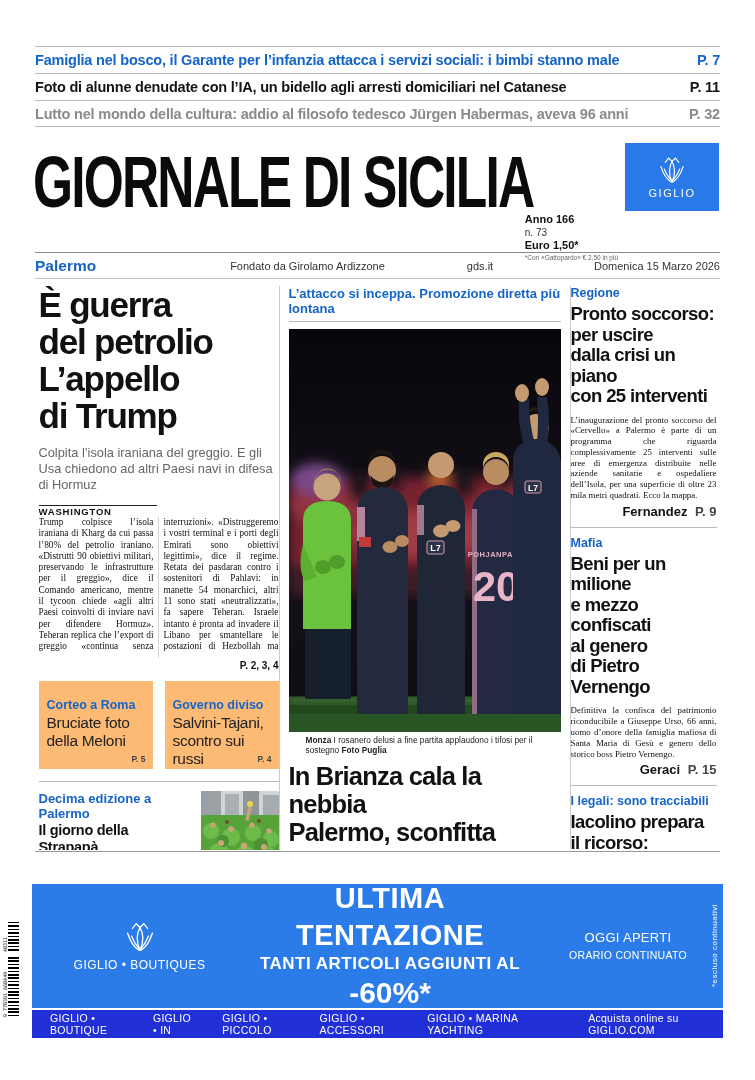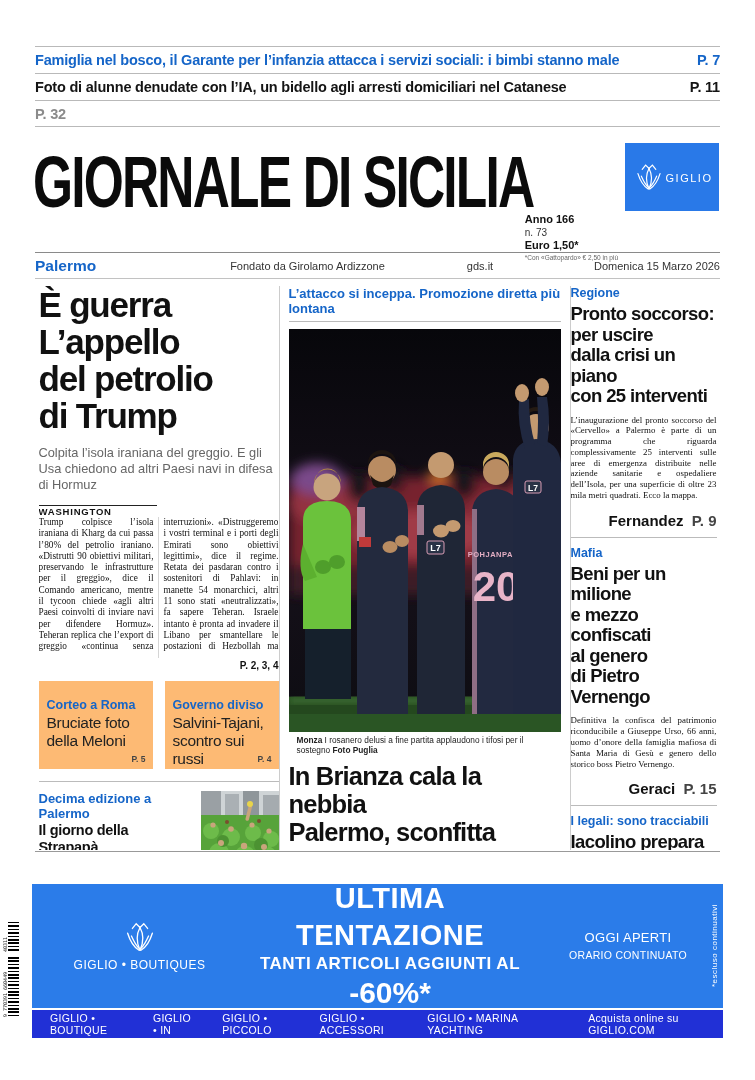--- a/index.html
+++ b/index.html
@@ -15,21 +15,21 @@
   #topstrip{left:35px;right:35px;top:46px}
   .tsrow{display:flex;justify-content:space-between;align-items:center;
     height:27px;border-top:1px solid #b9b9b9;font-size:14.5px;font-weight:bold;letter-spacing:-.2px}
   .tsrow:last-child{border-bottom:1px solid #b9b9b9}
   .ts-blue{color:var(--accent-blue)} .ts-black{color:#141414} .ts-gray{color:var(--muted-gray)}
 
   
   #mast-title{left:33px;top:140px;font-size:56px;font-weight:900;letter-spacing:-2px;
     transform:scale(.92,1.28);transform-origin:left top;white-space:nowrap;color:#0b0b0b}
   #giglio-box{left:625px;top:143px;width:94px;height:68px;background:var(--giglio-blue);
-    display:flex;align-items:center;justify-content:center;color:#fff}
+    display:flex;flex-direction:column;align-items:center;justify-content:center;color:#fff}
   #giglio-box .glabel{font-size:11px;letter-spacing:1.5px;margin-top:2px}
   #priceblock{right:137px;top:213px;text-align:left;line-height:1.25}
   #priceblock .b{font-weight:bold;font-size:11px}
   #priceblock .n{font-size:10px;color:#333}
   #priceblock .note{font-size:6.5px;color:#666;margin-top:1px}
 
   
   #dateline{left:35px;right:35px;top:252px;height:27px;border-top:1px solid #8a8a8a;
     border-bottom:1px solid #c2c2c2;display:flex;align-items:center;font-size:11px;color:#333}
   #dateline .city{color:var(--accent-blue);font-weight:bold;font-size:15.5px;width:170px}
@@ -61,31 +61,31 @@
   .graybox .bp{position:absolute;right:7px;bottom:5px;font-size:8.5px;font-weight:bold;color:#444}
   #strapapa{border-top:1px solid #bbb;padding-top:9px;display:flex;gap:20px}
   #strapapa .stext{flex:1}
   #strapapa .sk{font-size:13px;margin-bottom:1px}
   #strapapa .st{font-size:14.5px;line-height:16.5px;font-weight:bold;letter-spacing:-.3px;margin-bottom:5px}
   #strapapa svg{flex:none}
 
   
   #sports-kicker{font-size:13px;padding-bottom:5px;border-bottom:1px solid #bbb;margin-bottom:7px}
   #sports-photo{display:block;width:272px;height:403px}
-  #sports-caption{font-size:8.3px;color:#222;margin:3px 8px 7px;line-height:10px}
+  #sports-caption{font-size:8.3px;color:#222;margin:3px 17px 7px;line-height:10px}
   #sports-caption .cb{font-weight:bold}
   #sports-headline{font-size:25.5px;line-height:28px;font-weight:bold;letter-spacing:-.8px;margin-bottom:7px}
 
   
   .rart{padding-bottom:8px;margin-bottom:8px;border-bottom:1px solid #bbb}
   .rart:last-child{border-bottom:none}
   .rk{font-size:12.5px;margin-bottom:4px}
   .rh{font-size:18.5px;line-height:20.5px;font-weight:bold;letter-spacing:-.6px;margin-bottom:8px}
   .rb{font-family:"Liberation Serif",serif;font-size:8.9px;line-height:10.8px;text-align:justify;hyphens:auto}
-  .rby{text-align:right;font-size:15px;margin-top:11px}
+  .rby{text-align:right;font-size:13px;margin-top:3px}
   .rby .nm{font-weight:bold}
   .rby .pg{font-weight:bold;color:#444;margin-left:4px}
 
   #bottomrule{left:35px;right:35px;top:851px;border-top:1px solid #999}
 
   
   #ad{left:32px;right:32px;top:884px;height:124px;background:var(--banner-blue);color:#fff;
     display:flex;align-items:center}
   #ad .brand{width:215px;display:flex;flex-direction:column;align-items:center;gap:4px}
   #ad .brand .bl{font-size:12px;letter-spacing:.5px}
@@ -117,20 +117,21 @@
 <div id="topstrip" class="abs">
   <div class="tsrow">
     <span class="ts-blue">Famiglia nel bosco, il Garante per l’infanzia attacca i servizi sociali: i bimbi stanno male</span>
     <span class="ts-blue">P. 7</span>
   </div>
   <div class="tsrow">
     <span class="ts-black">Foto di alunne denudate con l’IA, un bidello agli arresti domiciliari nel Catanese</span>
     <span class="ts-black">P. 11</span>
   </div>
   <div class="tsrow">
+    <span class="ts-gray">Lutto nel mondo della cultura: addio al filosofo tedesco Jürgen Habermas, aveva 96 anni</span>
     <span class="ts-gray">P. 32</span>
   </div>
 </div>
 
 <div id="mast-title" class="abs">GIORNALE DI SICILIA</div>
 
 <div id="giglio-box" class="abs">
   <svg width="34" height="30" viewBox="0 0 40 34">
     <g fill="none" stroke="#fff" stroke-width="1.4" stroke-linecap="round">
       <path d="M12 8 L16 3 L20 7 L24 3 L28 8"></path>
@@ -157,22 +158,22 @@
   <span class="founder">Fondato da Girolamo Ardizzone</span>
   <span class="site">gds.it</span>
   <span class="date">Domenica 15 Marzo 2026</span>
 </div>
 
 <div id="main" class="abs">
 
   <div id="col-left">
     <div id="lead-headline">
       <div>È guerra</div>
+      <div>del petrolio</div>
       <div>L’appello</div>
-      <div>del petrolio</div>
       <div>di Trump</div>
     </div>
     <div id="lead-deck">Colpita l’isola iraniana del greggio. E gli Usa chiedono ad altri Paesi navi in difesa di Hormuz</div>
     <div id="wash-label">WASHINGTON</div>
     <div id="lead-body" lang="it">Trump colpisce l’isola iraniana di Kharg da cui passa l’80% del petrolio iraniano. «Distrutti 90 obiettivi militari, preservando le infrastrutture per il greggio», dice il Comando americano, mentre il tycoon chiede «agli altri Paesi coinvolti di inviare navi per difendere Hormuz». Teheran replica che l’export di greggio «continua senza interruzioni». «Distruggeremo i vostri terminal e i porti degli Emirati sono obiettivi legittimi», dice il regime. Retata dei pasdaran contro i sostenitori di Pahlavi: in manette 54 monarchici, altri 11 sono stati «neutralizzati», fa sapere Teheran. Israele intanto è pronta ad invadere il Libano per smantellare le postazioni di Hezbollah ma deve fronteggiare nuovi attacchi degli iraniani con droni e missili su Tel Aviv e Gerusalemme.</div>
     <div id="lead-pages">P. 2, 3, 4</div>
 
     <div id="boxrow">
       <div class="graybox">
         <div class="bk kicker">Corteo a Roma</div>

